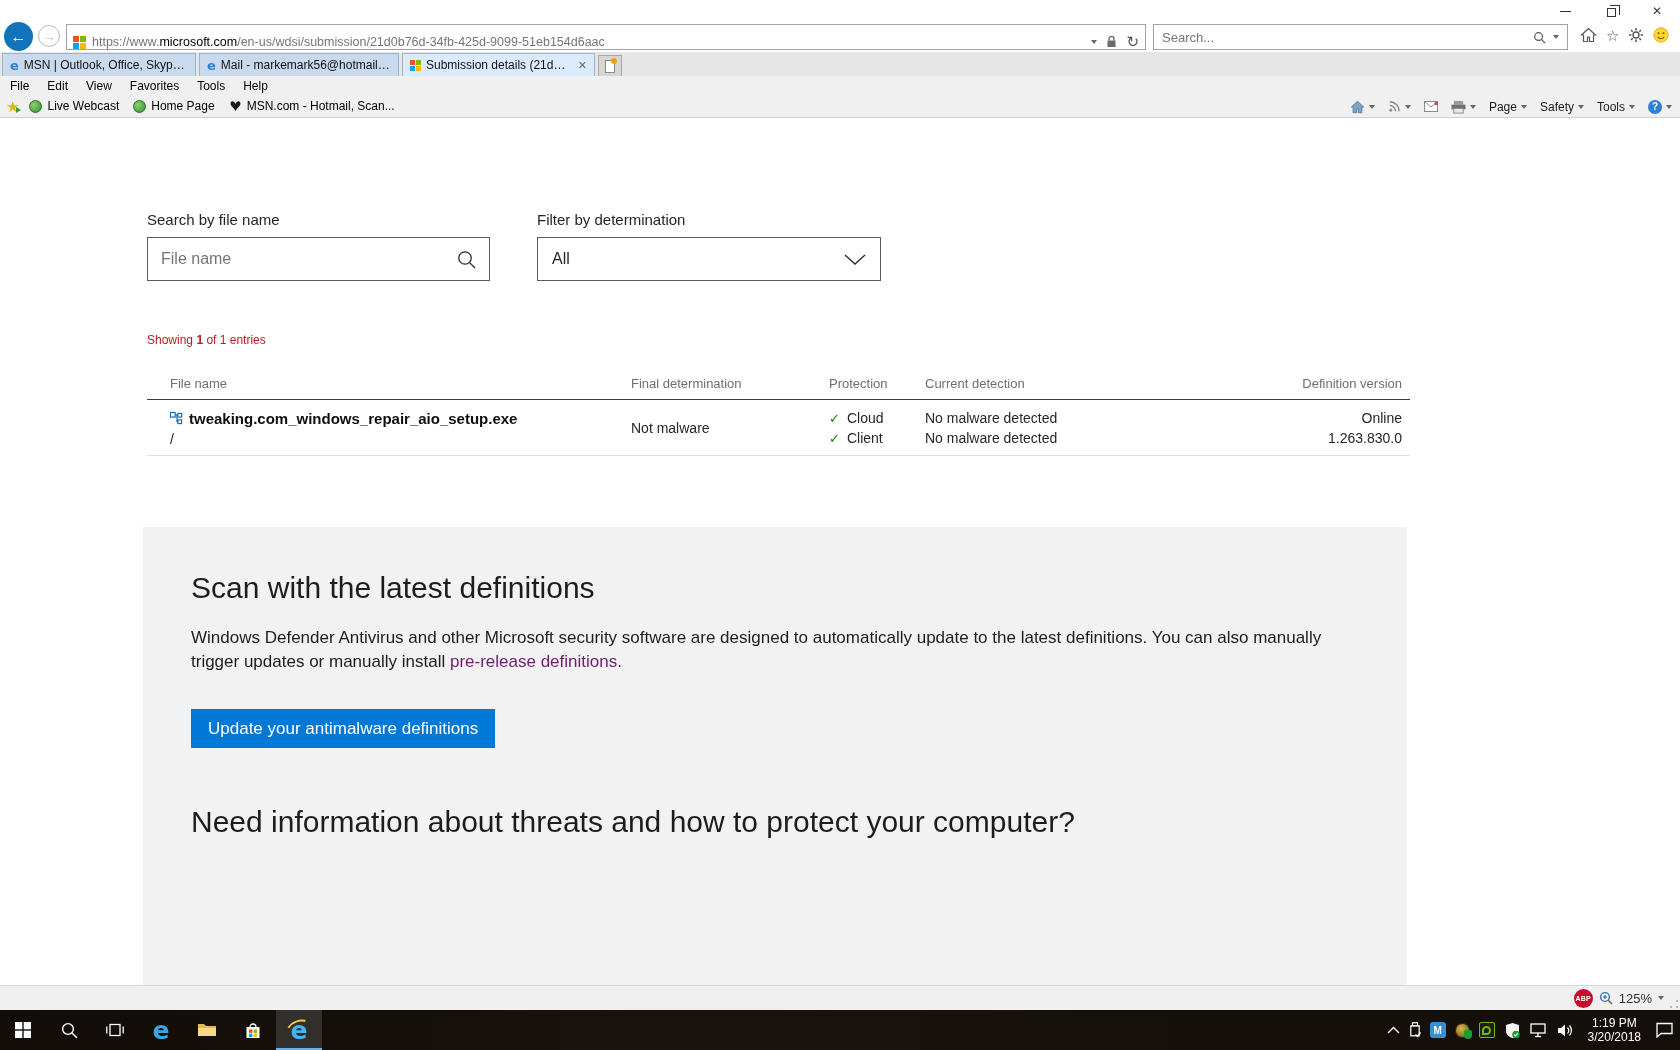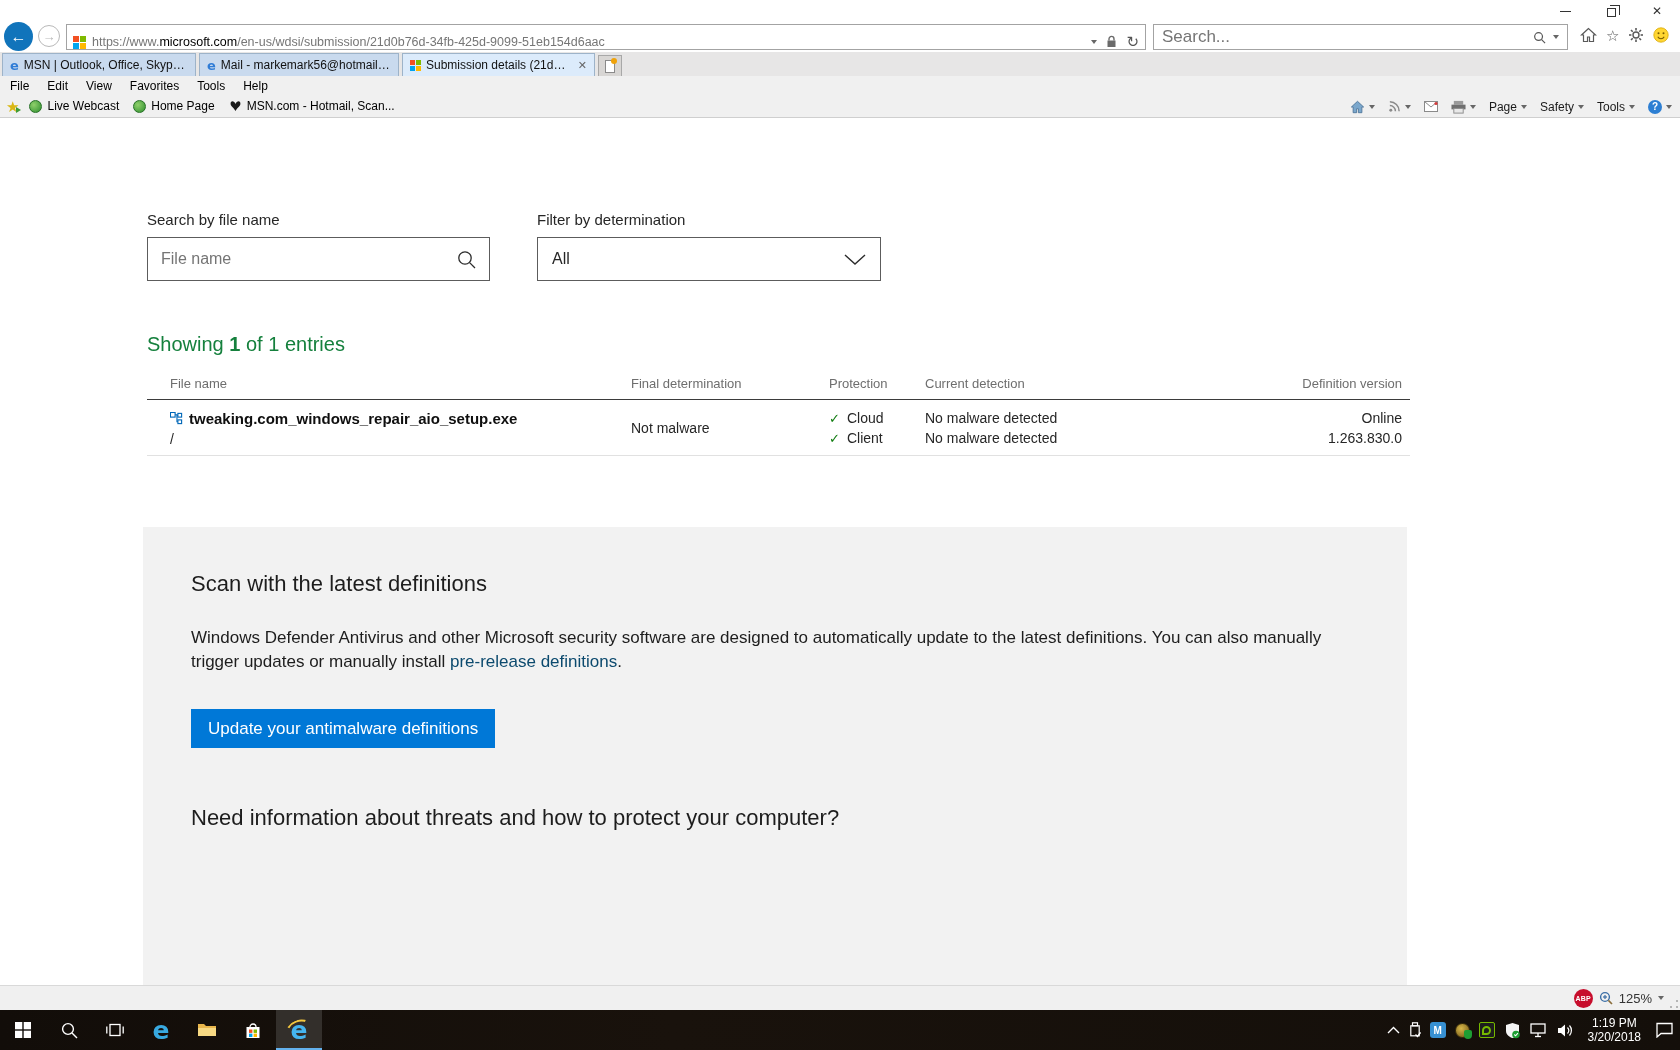--- a/index.html
+++ b/index.html
@@ -17,21 +17,21 @@
   .navbar{position:absolute;top:22px;left:0;right:0;height:30px;background:#fff;}
   .back-btn{position:absolute;left:4px;top:0px;width:29px;height:29px;border-radius:50%;background:#1174bb;color:#fff;display:flex;align-items:center;justify-content:center;font-size:16px;}
   .fwd-btn{position:absolute;left:38px;top:3px;width:22px;height:22px;border-radius:50%;border:1px solid #b9b9b9;color:#b9b9b9;display:flex;align-items:center;justify-content:center;font-size:13px;background:#fff;}
   .url-box{position:absolute;left:66px;top:2px;width:1080px;height:26px;border:1px solid #a3a3a3;background:#fff;display:flex;align-items:flex-end;padding:0 6px;gap:6px;}
   .url-text{flex:1;font-size:12.5px;white-space:nowrap;overflow:hidden;color:#767676;}
   .url-text .domain{color:#000;}
   .url-tools{display:flex;align-items:center;gap:9px;}
   .caret{width:0;height:0;border-left:3.5px solid transparent;border-right:3.5px solid transparent;border-top:4px solid #666;display:inline-block;}
   .refresh{color:#555;font-size:15px;line-height:1;}
   .search-box{position:absolute;left:1153px;top:2px;width:415px;height:26px;border:1px solid #a3a3a3;background:#fff;display:flex;align-items:center;padding:0 8px;gap:7px;}
-  .search-box input{flex:1;border:none;outline:none;font-size:17px;font-family:"Liberation Sans",sans-serif;color:#333;background:transparent;}
+  .search-box input{flex:1;border:none;outline:none;font-size:13px;font-family:"Liberation Sans",sans-serif;color:#333;background:transparent;}
   .nav-icons{position:absolute;left:1580px;top:5px;display:flex;align-items:center;gap:9px;}
   .glyph-gray{color:#595959;font-size:15px;line-height:1;}
   
   .tabrow{position:absolute;top:52px;left:0;right:0;height:24px;background:#e7e6e6;}
   .tab{position:absolute;top:1px;height:23px;display:flex;align-items:center;gap:5px;padding:0 7px;font-size:12px;color:#111;background:#c9daee;border:1px solid #9db3c9;border-bottom:none;white-space:nowrap;overflow:hidden;}
   .tab.active{background:#dcebfb;}
   .tab-label{overflow:hidden;text-overflow:ellipsis;}
   .tab-close{margin-left:auto;color:#666;font-size:11px;padding-left:4px;}
   .newtab-stub{position:absolute;left:598px;top:3px;width:24px;height:21px;background:#d8d6d4;border:1px solid #a8a8a8;border-bottom:none;display:flex;align-items:center;justify-content:center;}
   .page-icon{position:relative;width:10px;height:13px;background:#fff;border:1px solid #8a8a8a;}
@@ -47,35 +47,35 @@
   .webcast-dot{width:13px;height:13px;border-radius:50%;background:radial-gradient(circle at 35% 35%, #8fd06b, #2f8f2f);border:1px solid #267026;}
   .cmdbar{position:absolute;right:4px;top:95px;height:23px;display:flex;align-items:center;gap:5px;font-size:12px;color:#1a1a1a;}
   .cmd-item{display:flex;align-items:center;gap:4px;padding:0 4px;white-space:nowrap;}
   
   .content{position:absolute;top:118px;left:0;right:0;height:867px;background:#fff;overflow:hidden;}
   .rescan{position:absolute;left:147px;top:-6px;height:39px;background:#0078d7;border:none;color:#fff;font-size:17px;font-family:"Liberation Sans",sans-serif;padding:0 22px;display:flex;align-items:center;}
   .field-label{position:absolute;top:93px;font-size:15px;color:#262626;}
   .file-input{position:absolute;left:147px;top:119px;width:343px;height:44px;border:1px solid #5c5c5c;background:#fff;display:flex;align-items:center;padding:0 13px;}
   .file-input input{flex:1;border:none;outline:none;font-size:16px;font-family:"Liberation Sans",sans-serif;color:#333;background:transparent;}
   .filter-select{position:absolute;left:537px;top:119px;width:344px;height:44px;border:1px solid #5c5c5c;background:#fff;display:flex;align-items:center;justify-content:space-between;padding:0 14px;font-size:16px;color:#262626;}
-  .showing{position:absolute;left:147px;top:215px;font-size:20px;color:#15803d;}
+  .showing{position:absolute;left:147px;top:215px;font-size:12px;color:#b91c1c;}
   .showing b{font-weight:bold;}
   .dtable{position:absolute;left:147px;top:250px;width:1263px;height:90px;}
   .th{position:absolute;top:8px;font-size:13px;color:#6e6e6e;white-space:nowrap;}
   .th-rule{position:absolute;top:31px;left:0;right:0;height:1px;background:#3b3b3b;}
   .row-rule{position:absolute;top:87px;left:0;right:0;height:1px;background:#e1e1e1;}
   .cell{position:absolute;font-size:14px;color:#262626;white-space:nowrap;}
   .fname{font-weight:bold;font-size:15px;color:#0f0f0f;display:flex;align-items:center;gap:6px;}
   .check{color:#107c10;font-size:13px;margin-right:7px;}
   .cell-r{text-align:center;right:8px;}
   
   .panel{position:absolute;left:143px;top:409px;width:1264px;height:458px;background:#f2f2f2;}
-  .panel-h{position:absolute;left:48px;font-size:22px;font-weight:300;color:#1d1d1d;white-space:nowrap;}
+  .panel-h{position:absolute;left:48px;font-size:30px;font-weight:300;color:#1d1d1d;white-space:nowrap;}
   .panel-p{position:absolute;left:48px;font-size:17px;line-height:24px;color:#1d1d1d;}
-  .lnk{color:#0c4a6e;text-decoration:none;}
+  .lnk{color:#701a75;text-decoration:none;}
   .update-btn{position:absolute;left:48px;top:182px;height:39px;background:#0078d7;border:none;color:#fff;font-size:17px;font-family:"Liberation Sans",sans-serif;padding:0 17px;display:flex;align-items:center;}
   
   .statusbar{position:absolute;top:985px;left:0;right:0;height:25px;background:#f0f0f0;border-top:1px solid #d9d9d9;}
   .status-right{position:absolute;right:16px;top:0;height:24px;display:flex;align-items:center;gap:6px;}
   .abp{width:19px;height:19px;background:#c70d2c;border-radius:50%;color:#fff;font-size:7px;font-weight:bold;display:flex;align-items:center;justify-content:center;letter-spacing:.2px;}
   .zoom-txt{font-size:13px;color:#333;}
   .grip{position:absolute;right:2px;bottom:2px;width:8px;height:8px;background:
     radial-gradient(circle at 7px 1px,#b5b5b5 1px,transparent 1.2px),
     radial-gradient(circle at 7px 7px,#b5b5b5 1px,transparent 1.2px),
     radial-gradient(circle at 1px 7px,#b5b5b5 1px,transparent 1.2px);}

